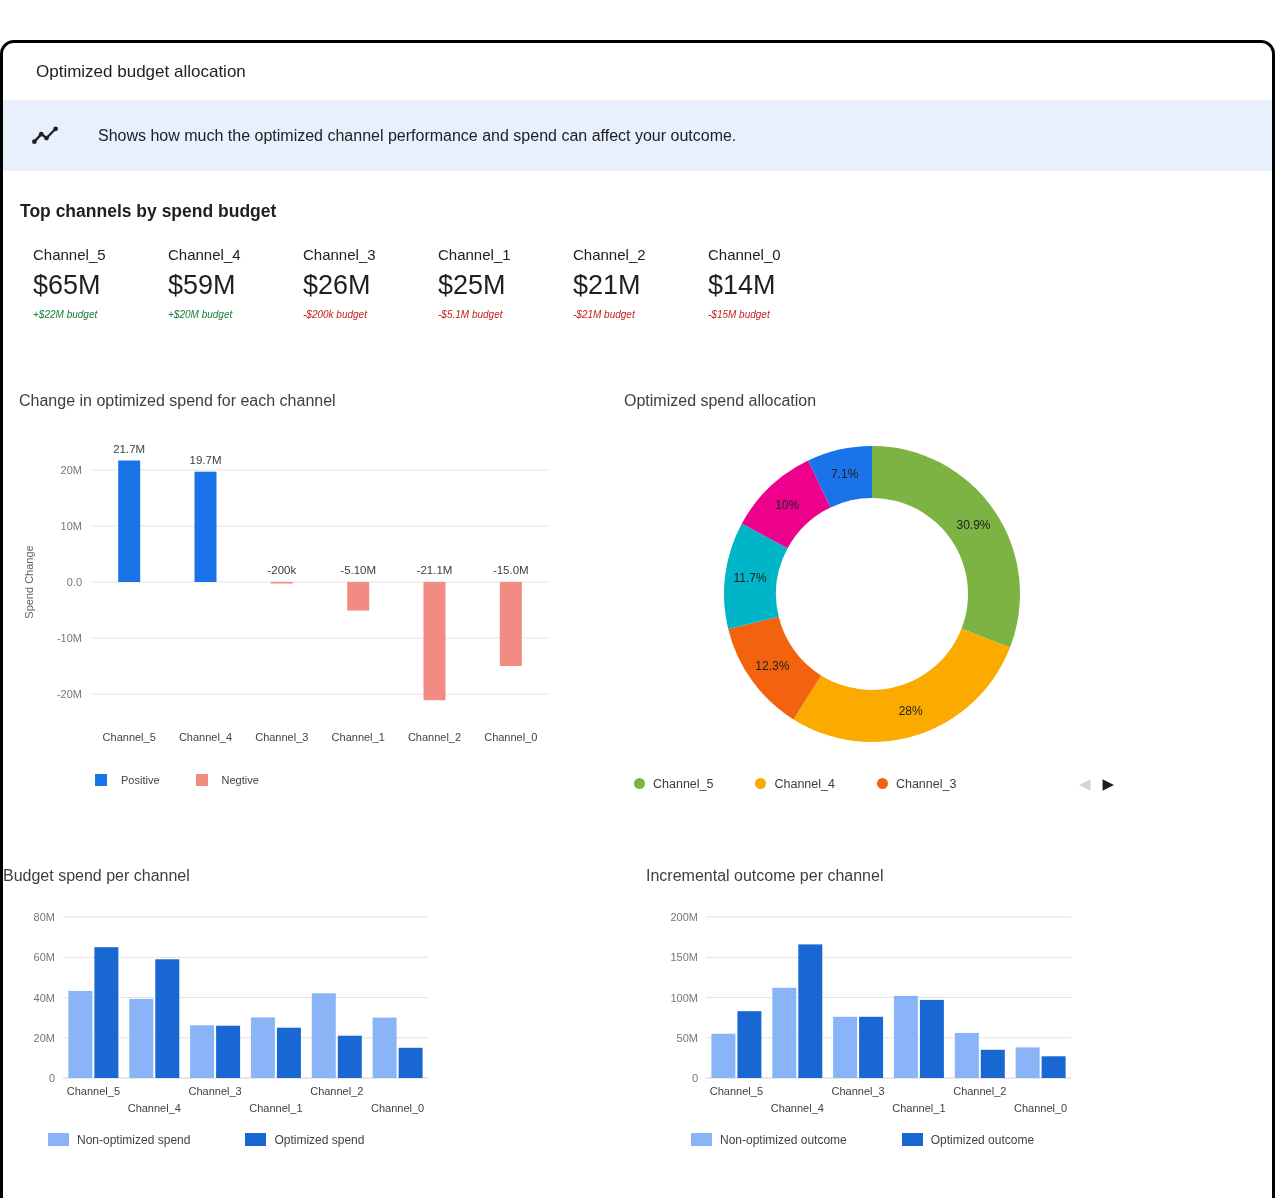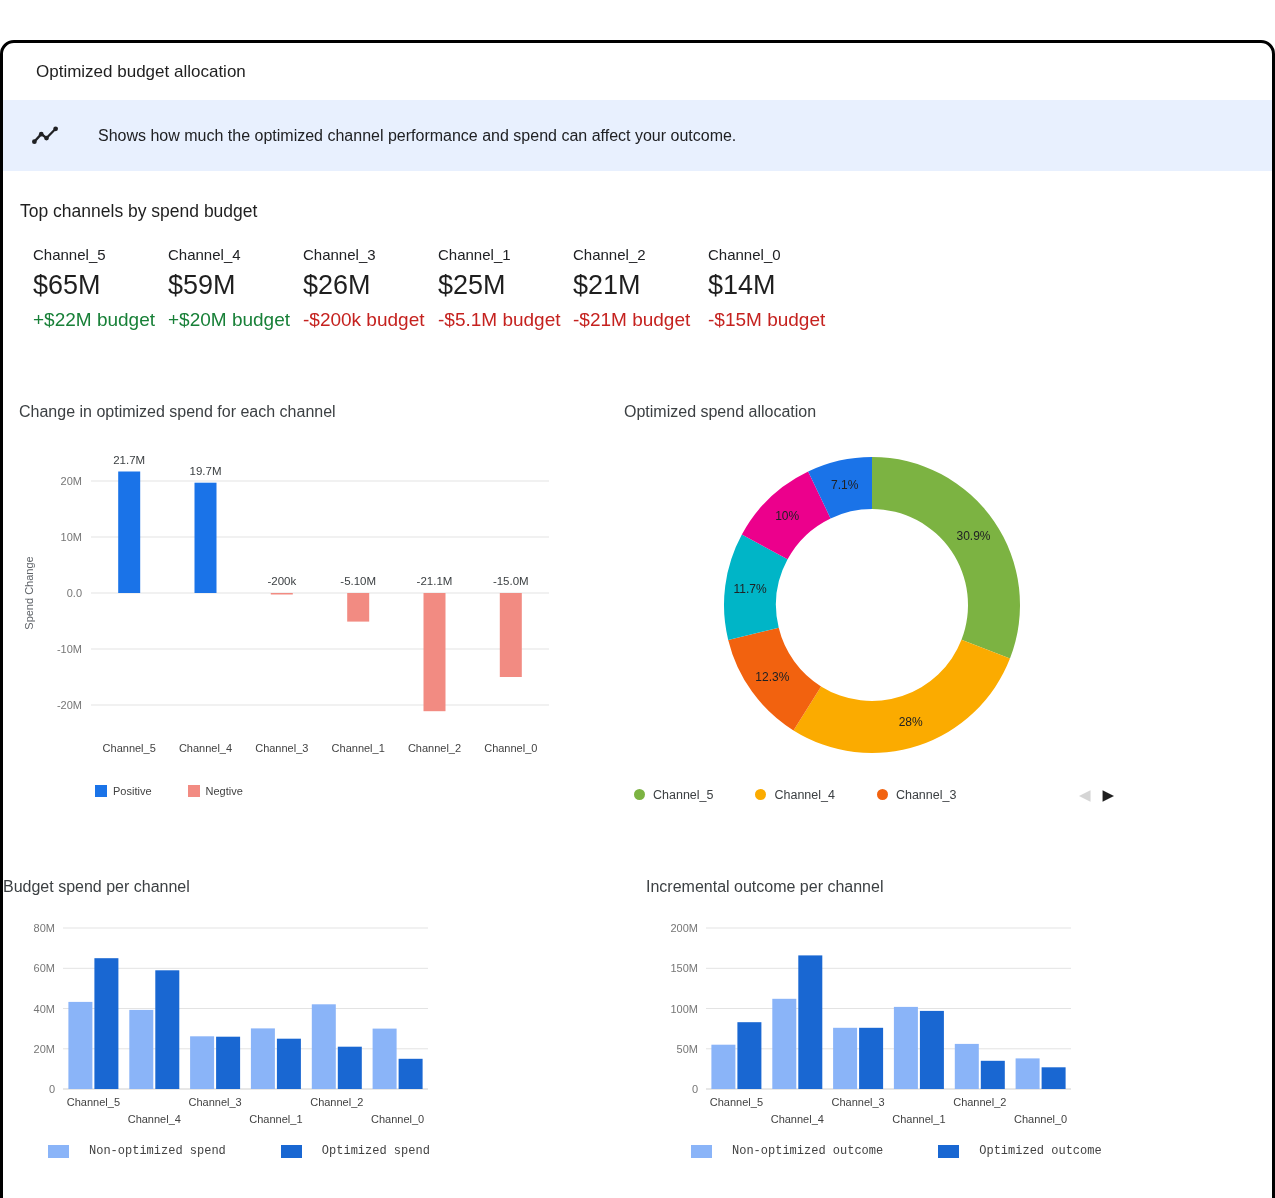--- a/index.html
+++ b/index.html
@@ -20,54 +20,54 @@
   .titlebar {
     height:57px; display:flex; align-items:center;
     padding:0 33px; font-size:17px; color:#1f1f1f;
   }
   .banner {
     height:71px; background:#e8f0fe;
     display:flex; align-items:center; gap:38px;
     padding:0 27px; font-size:16px; color:#202124;
   }
   .banner-icon svg { display:block; }
-  .section-heading { margin:30px 0 0 17px; font-size:17.5px; color:#1f1f1f; }
+  .section-heading { margin:30px 0 0 17px; font-size:17.5px; color:#1f1f1f;font-weight:bold; }
   .cards { display:flex; margin:24px 0 0 30px; }
   .scard { width:135px; }
   .scard .ch   { font-size:15px; color:#202124; margin-bottom:7px; }
   .scard .val  { font-size:27px; color:#1f1f1f; margin-bottom:8px; }
-  .scard .delta{ font-size:19px; }
+  .scard .delta{ font-size:10px;font-style:italic; }
   .scard.up .delta   { color:#188038; }
   .scard.down .delta { color:#c5221f; }
 
   .row1 { display:grid; grid-template-columns:605px 1fr; margin-top:72px; }
   .row2 { display:grid; grid-template-columns:613px 1fr; margin-top:76px; }
   .chart-title { font-size:16px; color:#3c4043; }
   .col-l1 { padding-left:16px; }
   .col-r1 { padding-left:16px; }
   .col-l2 { }
   .col-r2 { padding-left:30px; }
   .chart-box { margin-top:8px; }
   .chart-box-g { margin-top:22px; }
 
   .legend { display:flex; align-items:center; font-size:11px; color:#424242; }
   .legend-bar { margin:4px 0 0 64px; gap:8px; }
-  .legend-bar .item { display:flex; align-items:center; gap:6px; margin-right:16px;padding-left:12px; }
+  .legend-bar .item { display:flex; align-items:center; gap:14px; margin-right:16px;padding-left:12px; }
   .sw { width:12px; height:12px; display:inline-block; }
 
   .donut-legend { margin:2px 0 0 10px; font-size:12.5px; color:#3c4043; width:630px; }
   .donut-legend .item { display:flex; align-items:center; gap:8px; margin-right:42px; }
   .dot { width:11px; height:11px; border-radius:50%; display:inline-block; }
   .pager { margin-left:auto; margin-right:150px; display:flex; gap:12px; font-size:15px; }
   .pg { cursor:pointer; line-height:1; }
   .pg.prev { color:#d5d5d5; }
   .pg.next { color:#1f1f1f; }
 
   .legend-g { margin:10px 0 0 45px; gap:55px; font-size:12px; }
-  .legend-g .item { display:flex; align-items:center; gap:20px;font-family:Liberation Mono, monospace; }
+  .legend-g .item { display:flex; gap:8px; }
   .swg { width:21px; height:13px; display:inline-block; }
 
   svg text { font-family:"Liberation Sans", sans-serif; }
 </style>
 </head>
 <body>
 
 <div class="card">
 
   <div class="titlebar">Optimized budget allocation</div>

